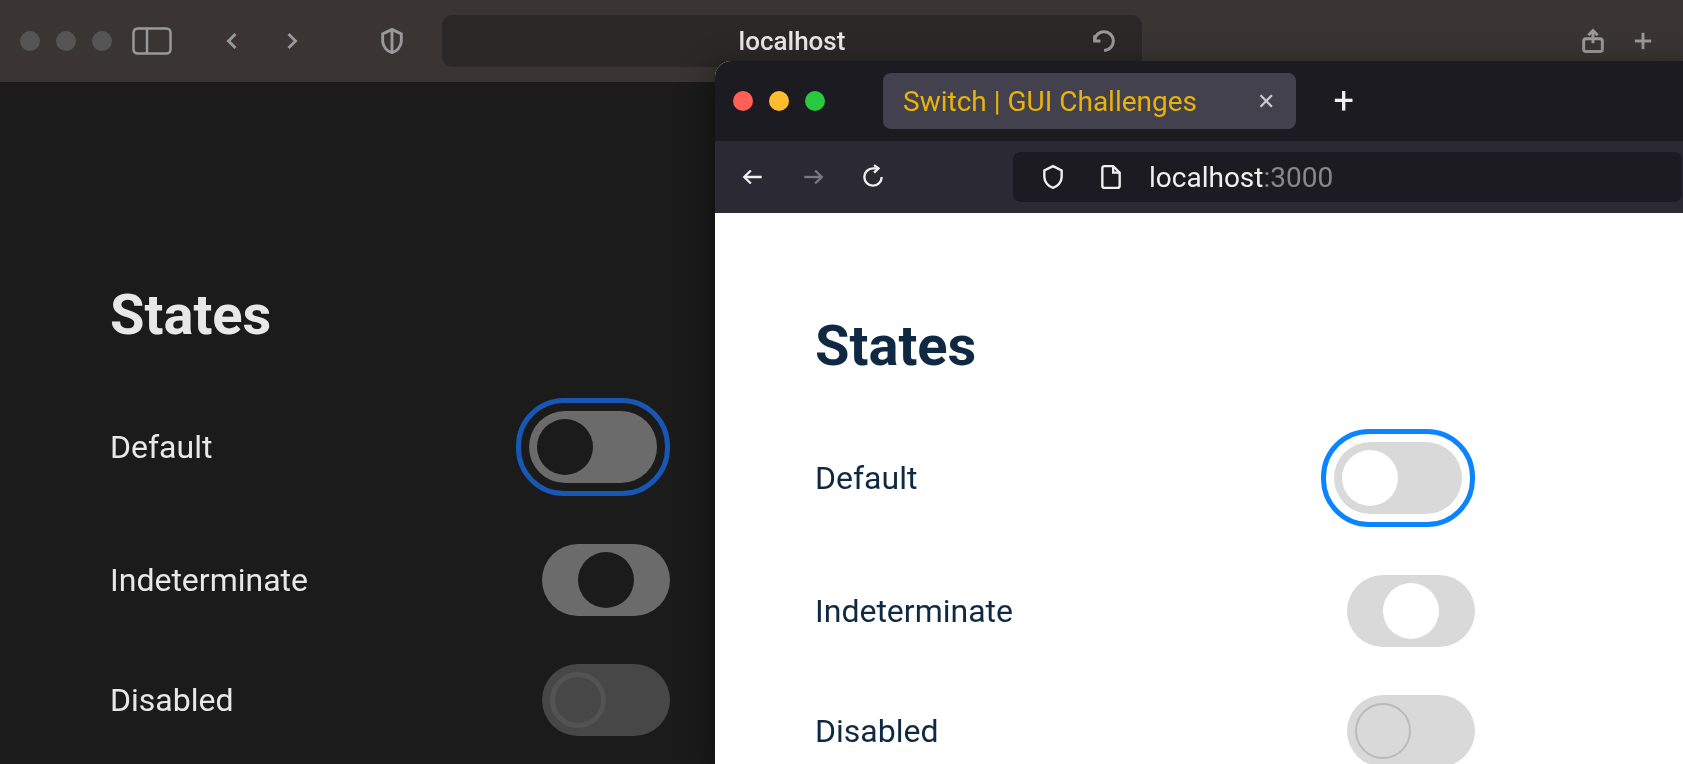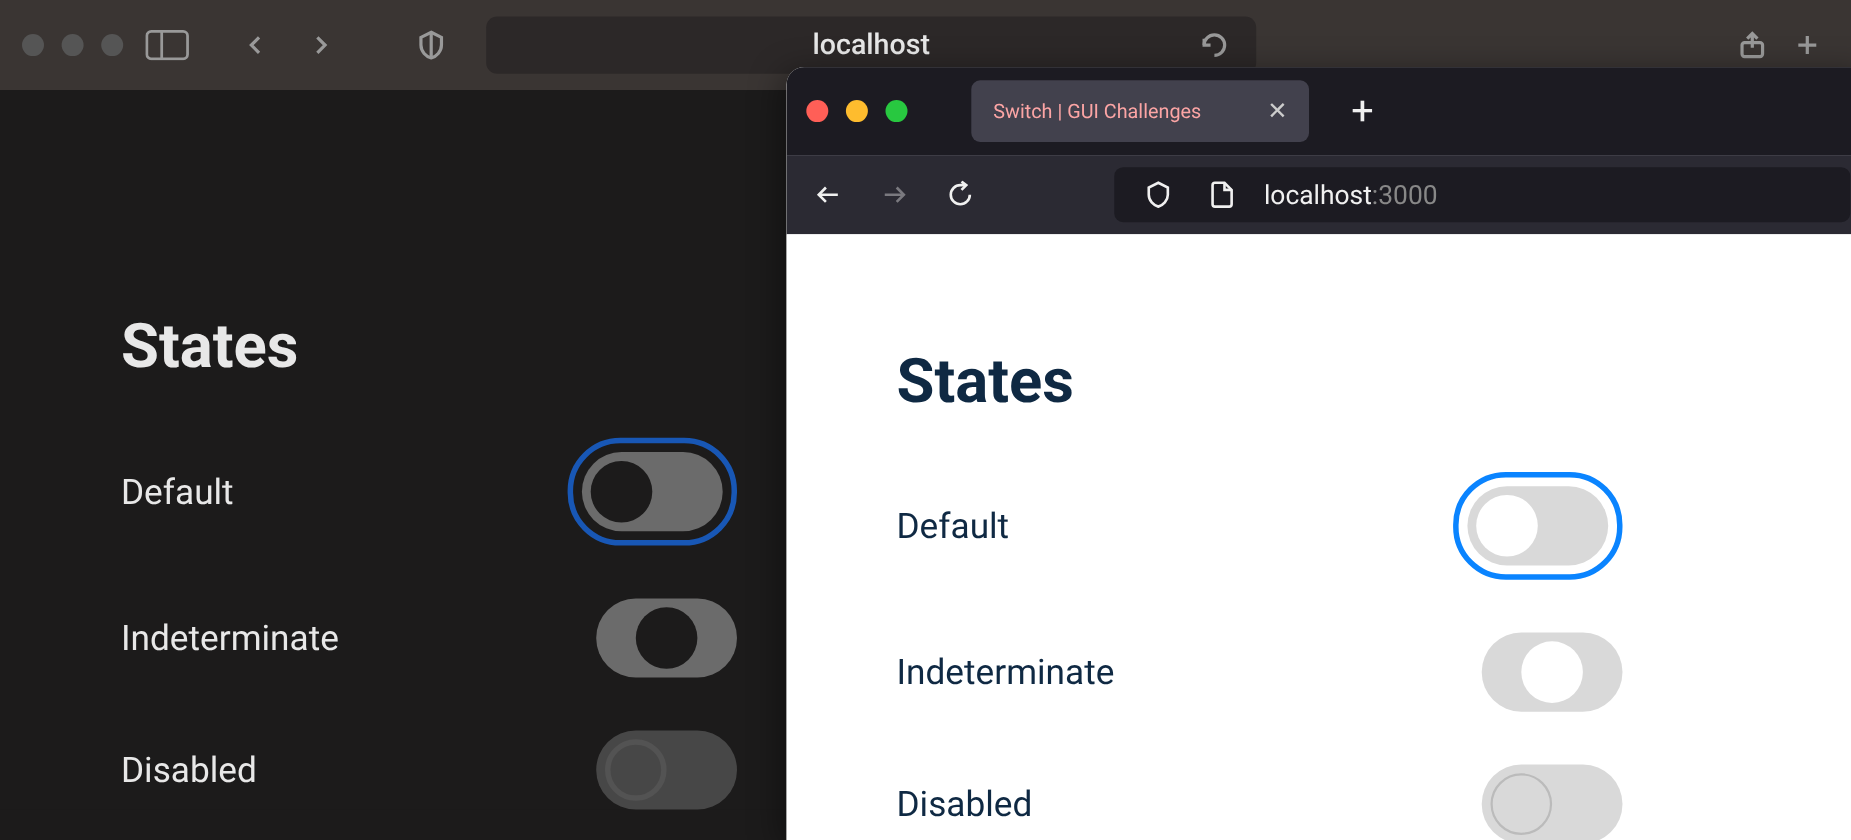--- a/index.html
+++ b/index.html
@@ -184,22 +184,22 @@
       background: #42414d;
       border-radius: 8px;
       height: 56px;
       display: flex;
       align-items: center;
       padding: 0 20px;
       gap: 60px;
       margin-left: 40px;
     }
     .firefox-tab-title {
-      color: #fca5a5;
-      font-size: 18px;
+      color: #eab308;
+      font-size: 28px;
     }
     .firefox-tab-close {
       color: #ccc;
       font-size: 22px;
     }
     .firefox-newtab {
       color: #f0f0f0;
       font-size: 36px;
       margin-left: 20px;
       line-height: 1;
@@ -236,21 +236,21 @@
       background: #1c1b22;
       border-radius: 8px;
       display: flex;
       align-items: center;
       padding: 0 20px;
       gap: 18px;
       margin-left: 100px;
     }
     .ff-url-text {
       color: #f0f0f0;
-      font-size: 24px;
+      font-size: 28px;
     }
     .ff-url-dim {
       color: #888;
     }
 
     .firefox-content {
       padding: 100px 100px 0 100px;
       background: #fff;
       color: #0f2943;
     }

